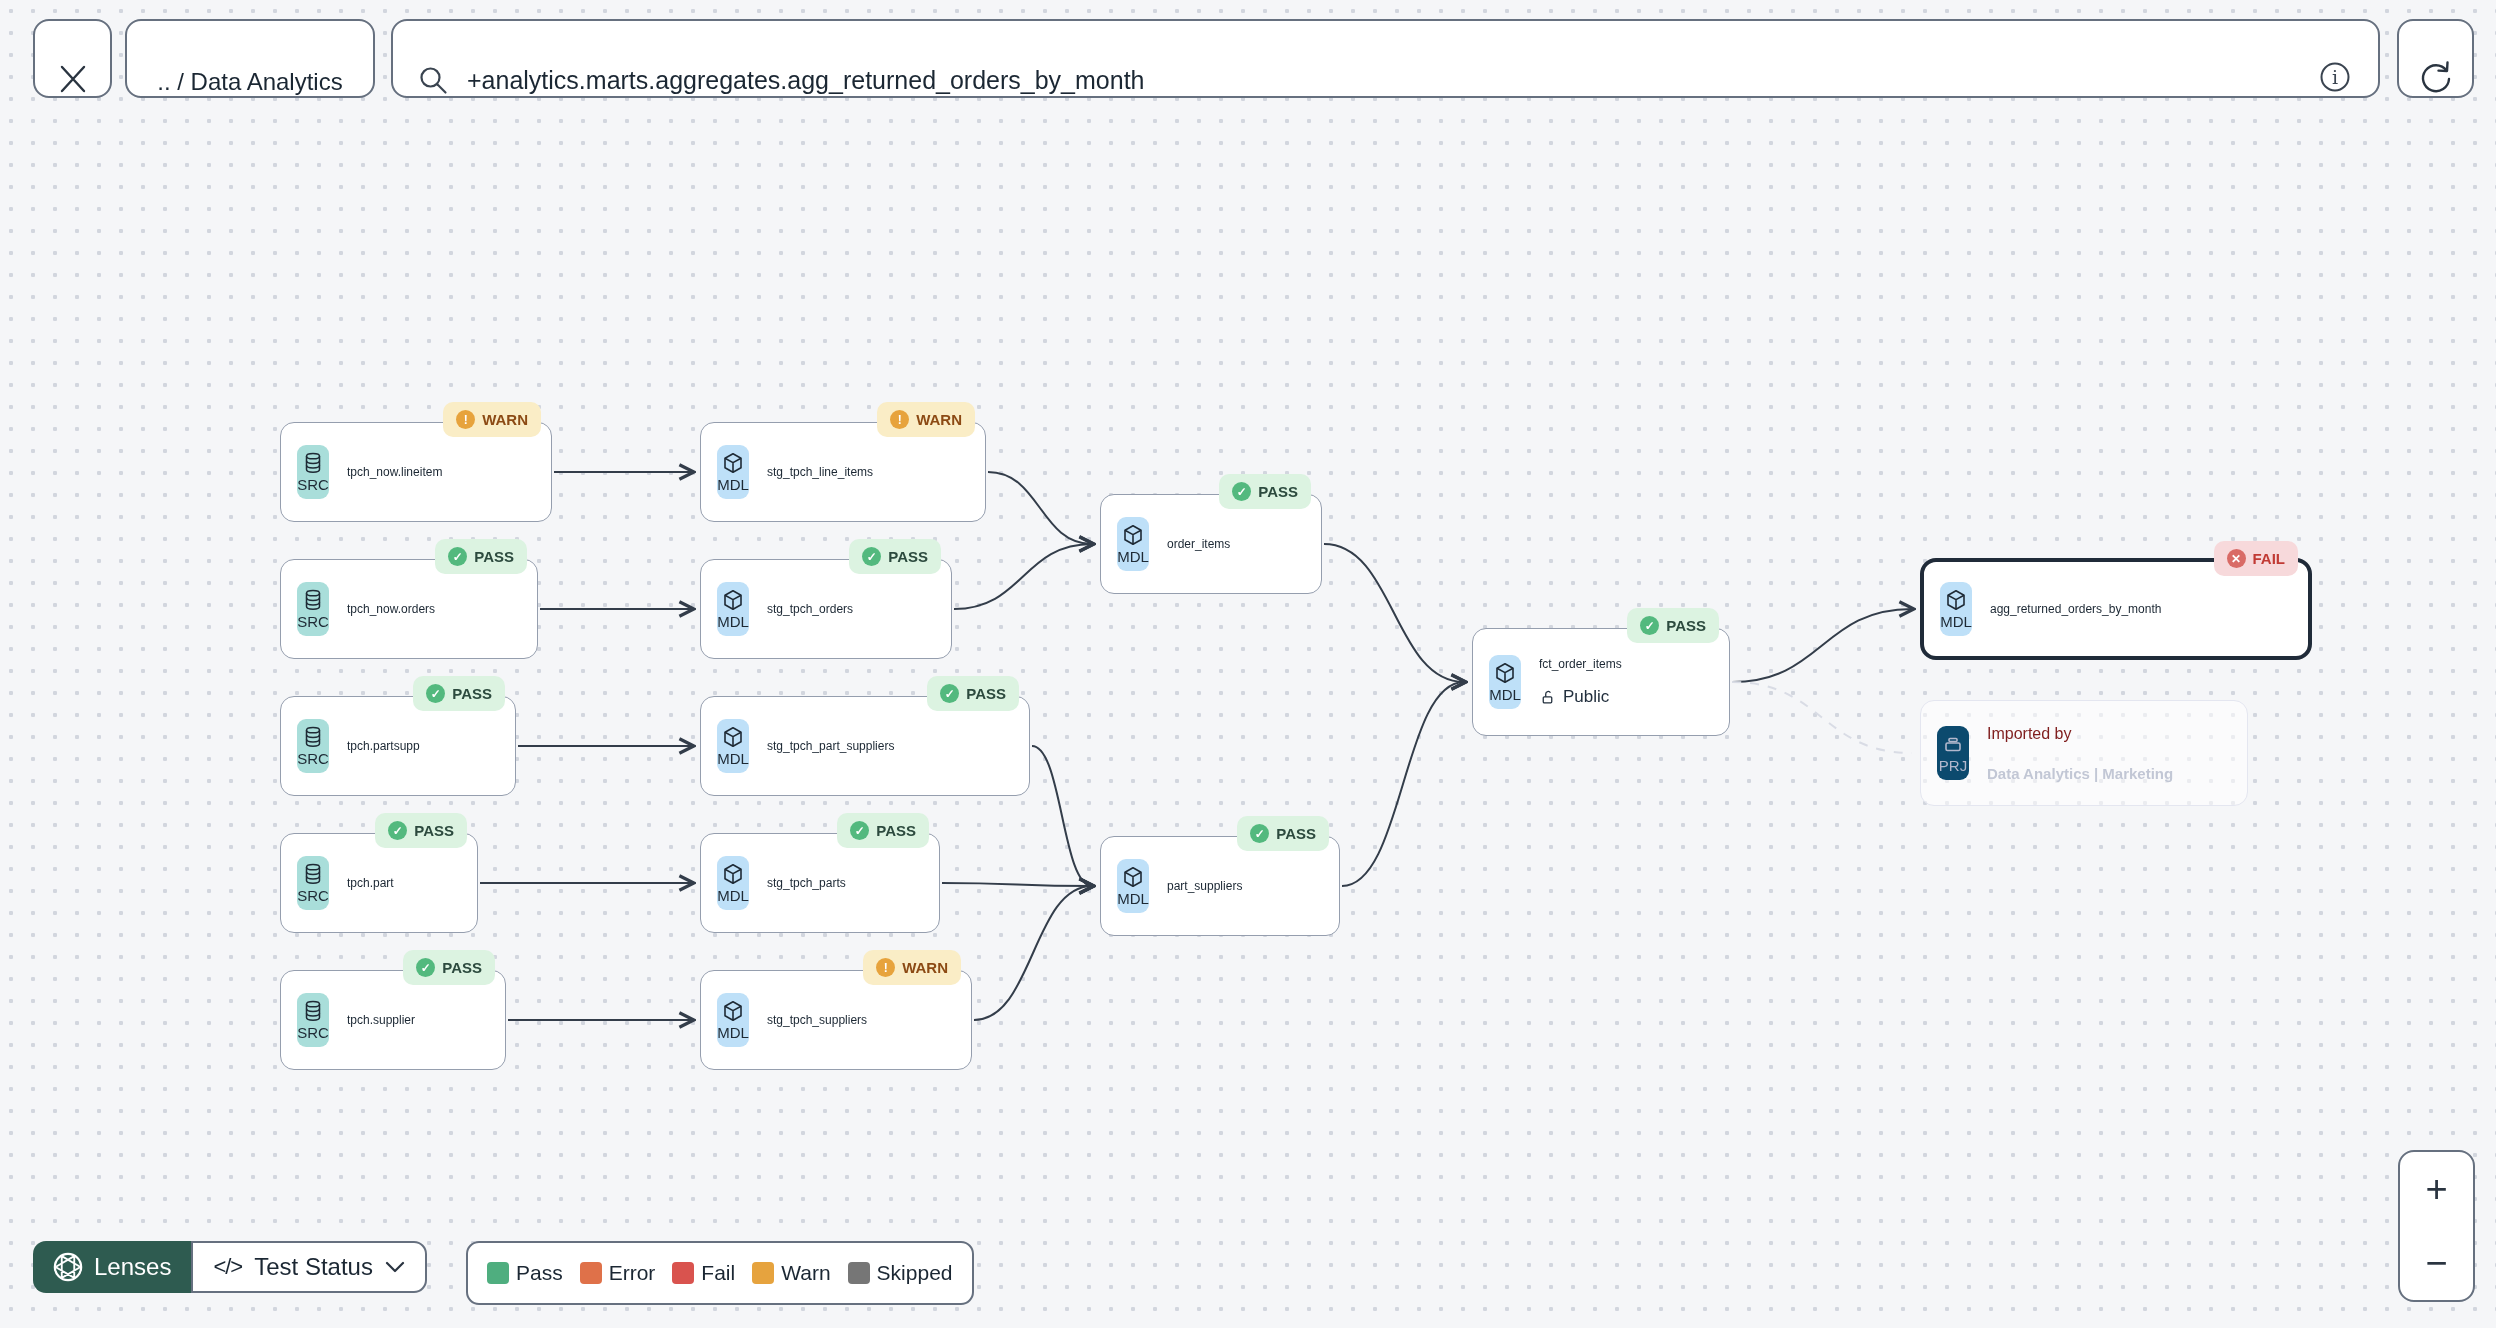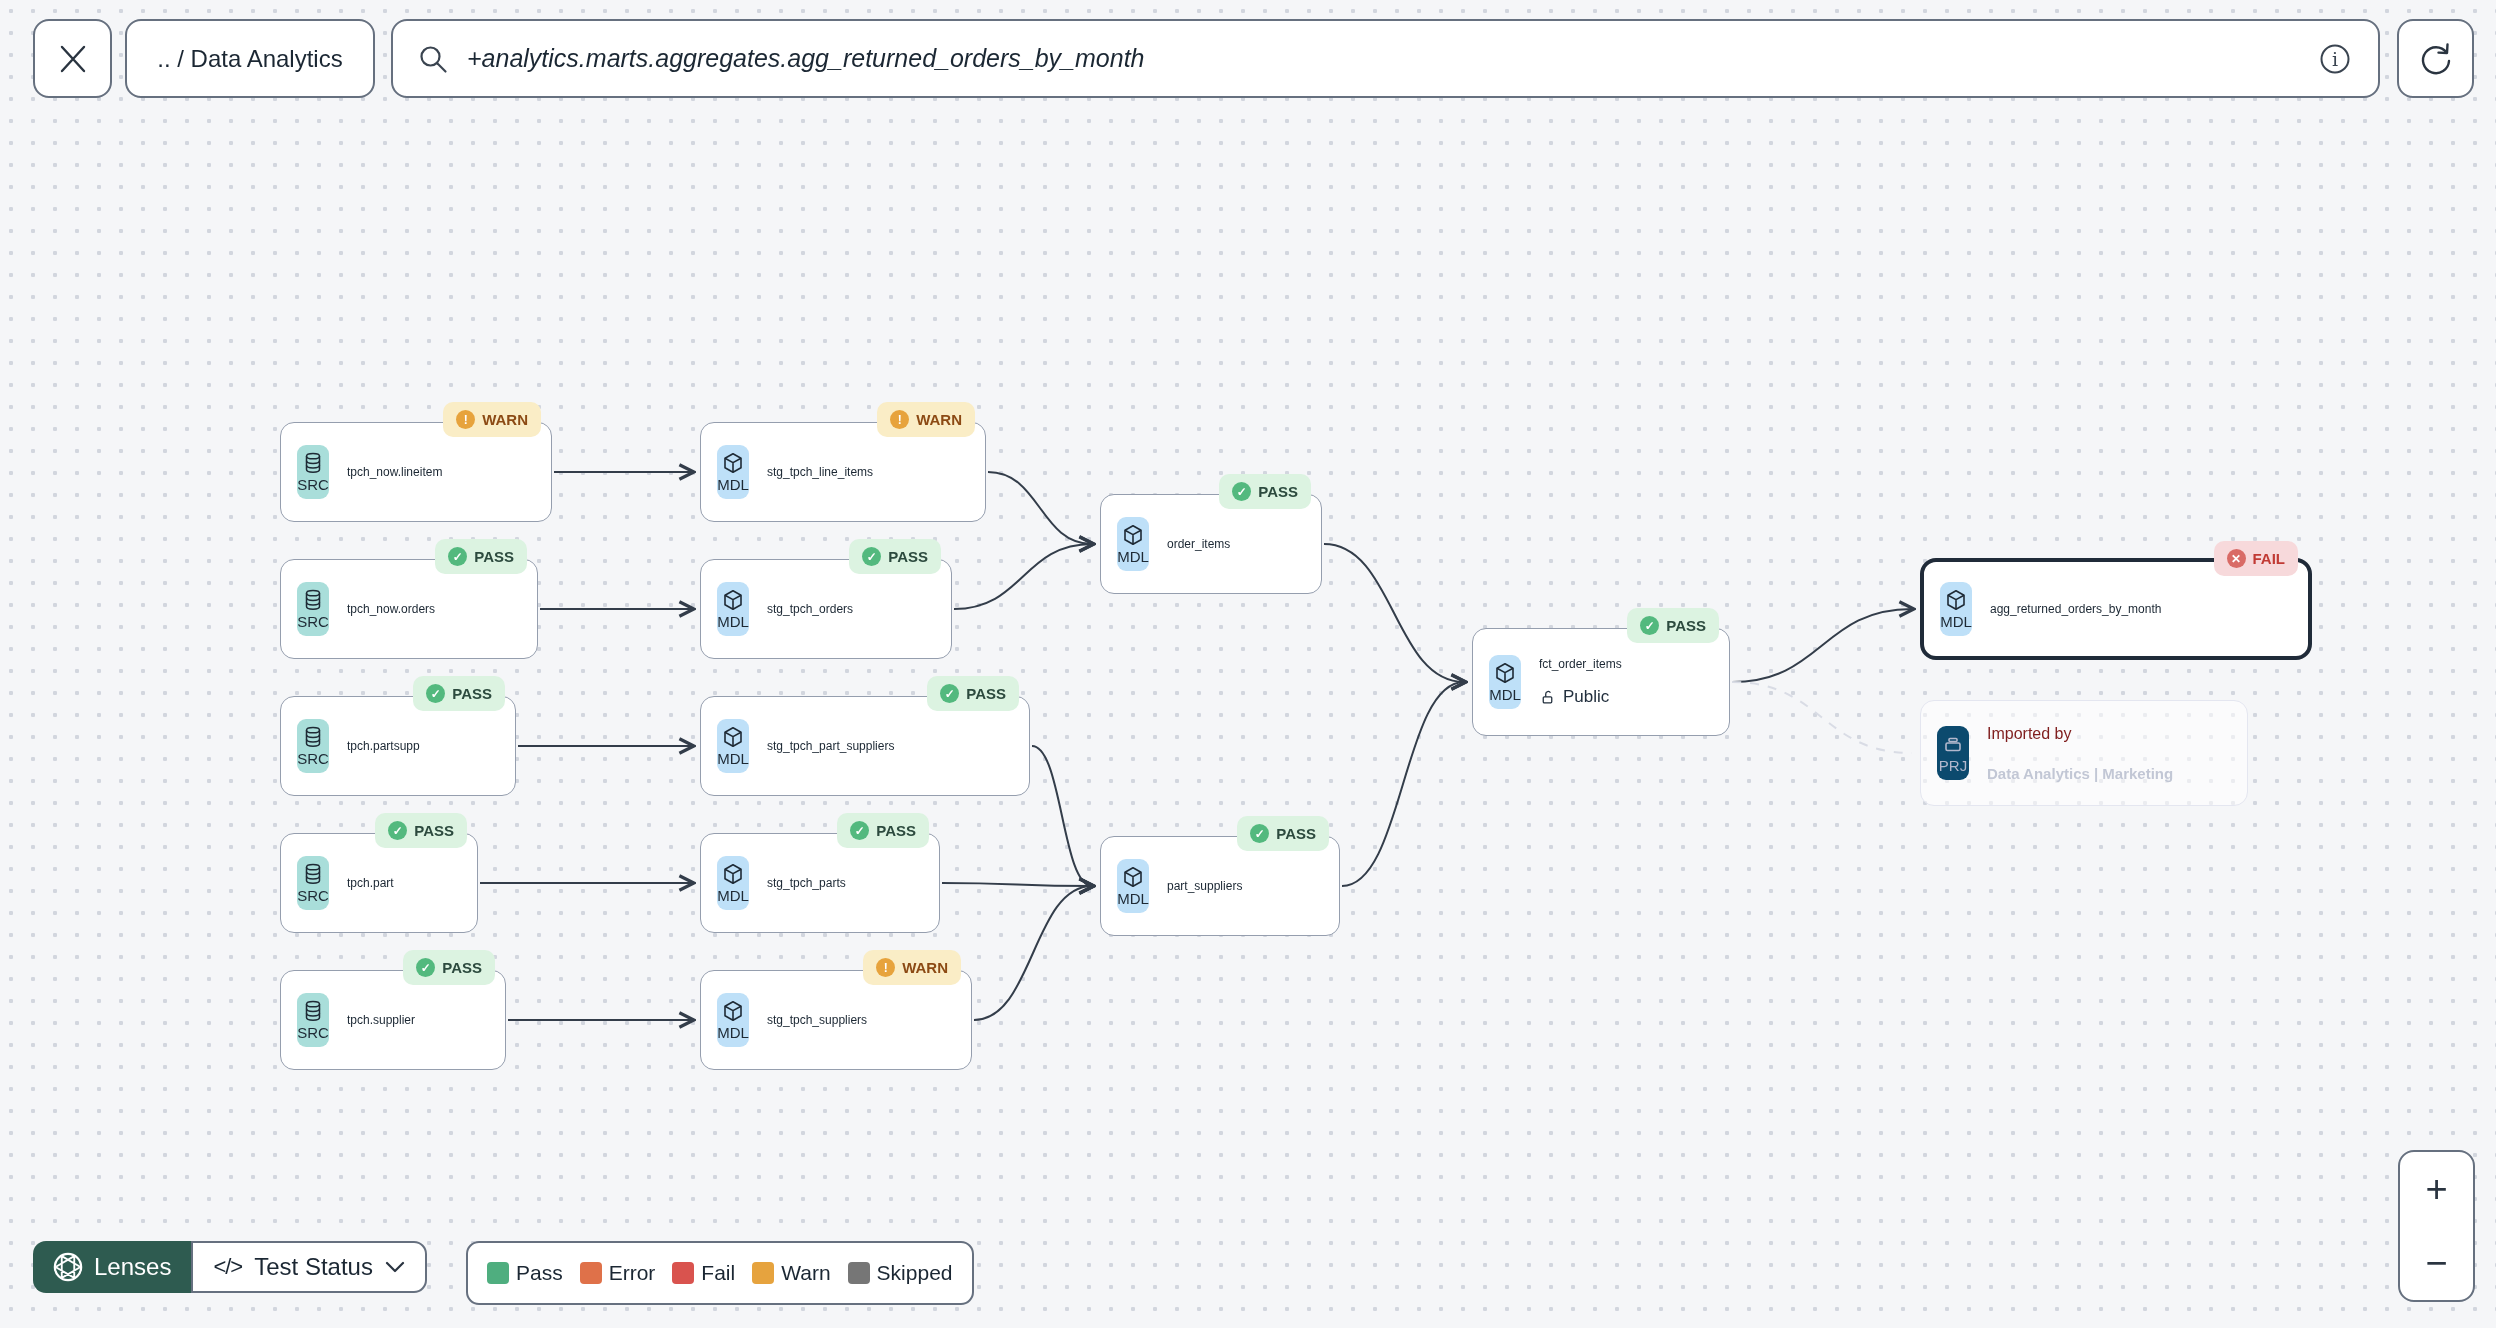--- a/index.html
+++ b/index.html
@@ -6,26 +6,26 @@
   html,body{margin:0;padding:0;}
   body{
     width:2496px;height:1328px;overflow:hidden;position:relative;
     background-color:#F5F6F8;
     background-image:radial-gradient(circle,#D2D6DE 2px,transparent 2.4px);
     background-size:22px 22px;
     font-family:"Liberation Sans",sans-serif;color:#1B2733;
   }
   
   .tb-btn{position:absolute;background:#fff;border:2px solid #66707F;border-radius:16px;
-    display:flex;align-items:center;justify-content:center;box-sizing:border-box;z-index:6;cursor:pointer;}
+    display:flex;align-items:flex-end;justify-content:center;box-sizing:border-box;z-index:6;cursor:pointer;}
   #close-btn{left:33px;top:19px;width:79px;height:79px;}
   #breadcrumb-btn{left:125px;top:19px;width:250px;height:79px;font-size:24px;}
   #search-bar{left:391px;top:19px;width:1989px;height:79px;justify-content:flex-start;padding:0 24px;gap:16px;cursor:text;}
   #search-input{flex:1;border:none;outline:none;font-size:25px;color:#1B2733;background:transparent;
-    font-family:"Liberation Sans",sans-serif;font-style:italic;}
+    font-family:"Liberation Sans",sans-serif;}
   #refresh-btn{left:2397px;top:19px;width:77px;height:79px;}
   
   #edges{position:absolute;left:0;top:0;z-index:1;}
   .node{position:absolute;background:#fff;border:1.5px solid #959EAE;border-radius:14px;box-sizing:border-box;
     display:flex;align-items:center;padding:0 16px;gap:18px;z-index:2;cursor:pointer;}
   .node.selected{border:4px solid #202B39;border-radius:16px;}
   .node.faded{background:rgba(255,255,255,0.55);border-color:#E4E6F0;}
   .iconbox{width:32px;height:54px;border-radius:9px;display:flex;flex-direction:column;align-items:center;
     justify-content:center;gap:1px;flex:none;color:#1E2A35;}
   .iconbox .t{font-size:15px;}

